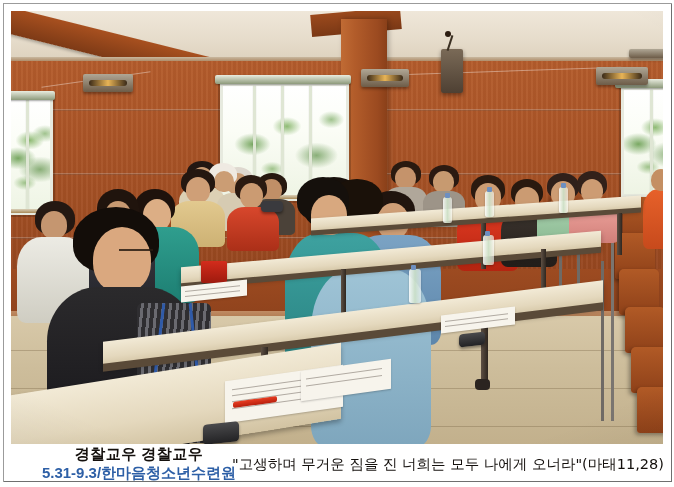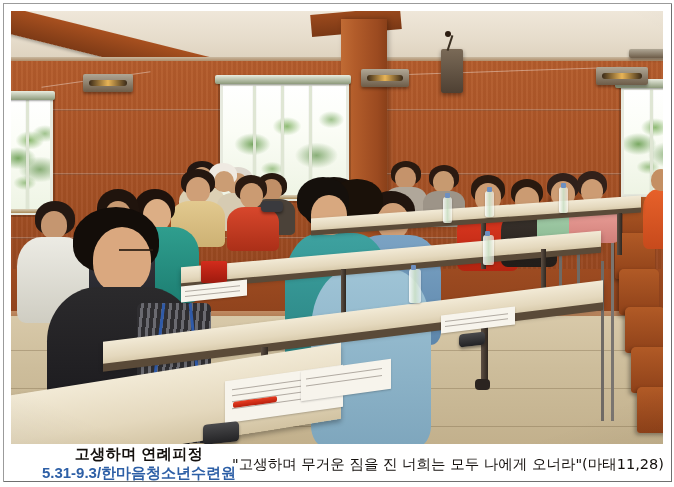--- a/index.html
+++ b/index.html
@@ -396,19 +396,19 @@
     </div>
     <div class="redmark" style="left:222px;top:388px;width:44px;transform:skewY(-8deg);"></div>
     <div class="phone" style="left:192px;top:412px;transform:skewY(-6deg);"></div>
     <div class="phone" style="left:448px;top:322px;width:26px;height:13px;transform:skewY(-7deg);"></div>
     <div class="phone" style="left:250px;top:190px;width:22px;height:11px;background:#3a3a3e;"></div>
 
     <div class="vignette"></div>
   </div>
 
   <div class="cap-left">
-    <div class="cap-title">고생하며 연례피정</div>
+    <div class="cap-title">경찰교우 경찰교우</div>
     <div class="cap-sub">5.31-9.3/한마음청소년수련원</div>
   </div>
 
   <div class="cap-right">"고생하며 무거운 짐을 진 너희는 모두 나에게 오너라"(마태11,28)</div>
 
 </div>
 
 </body></html>

